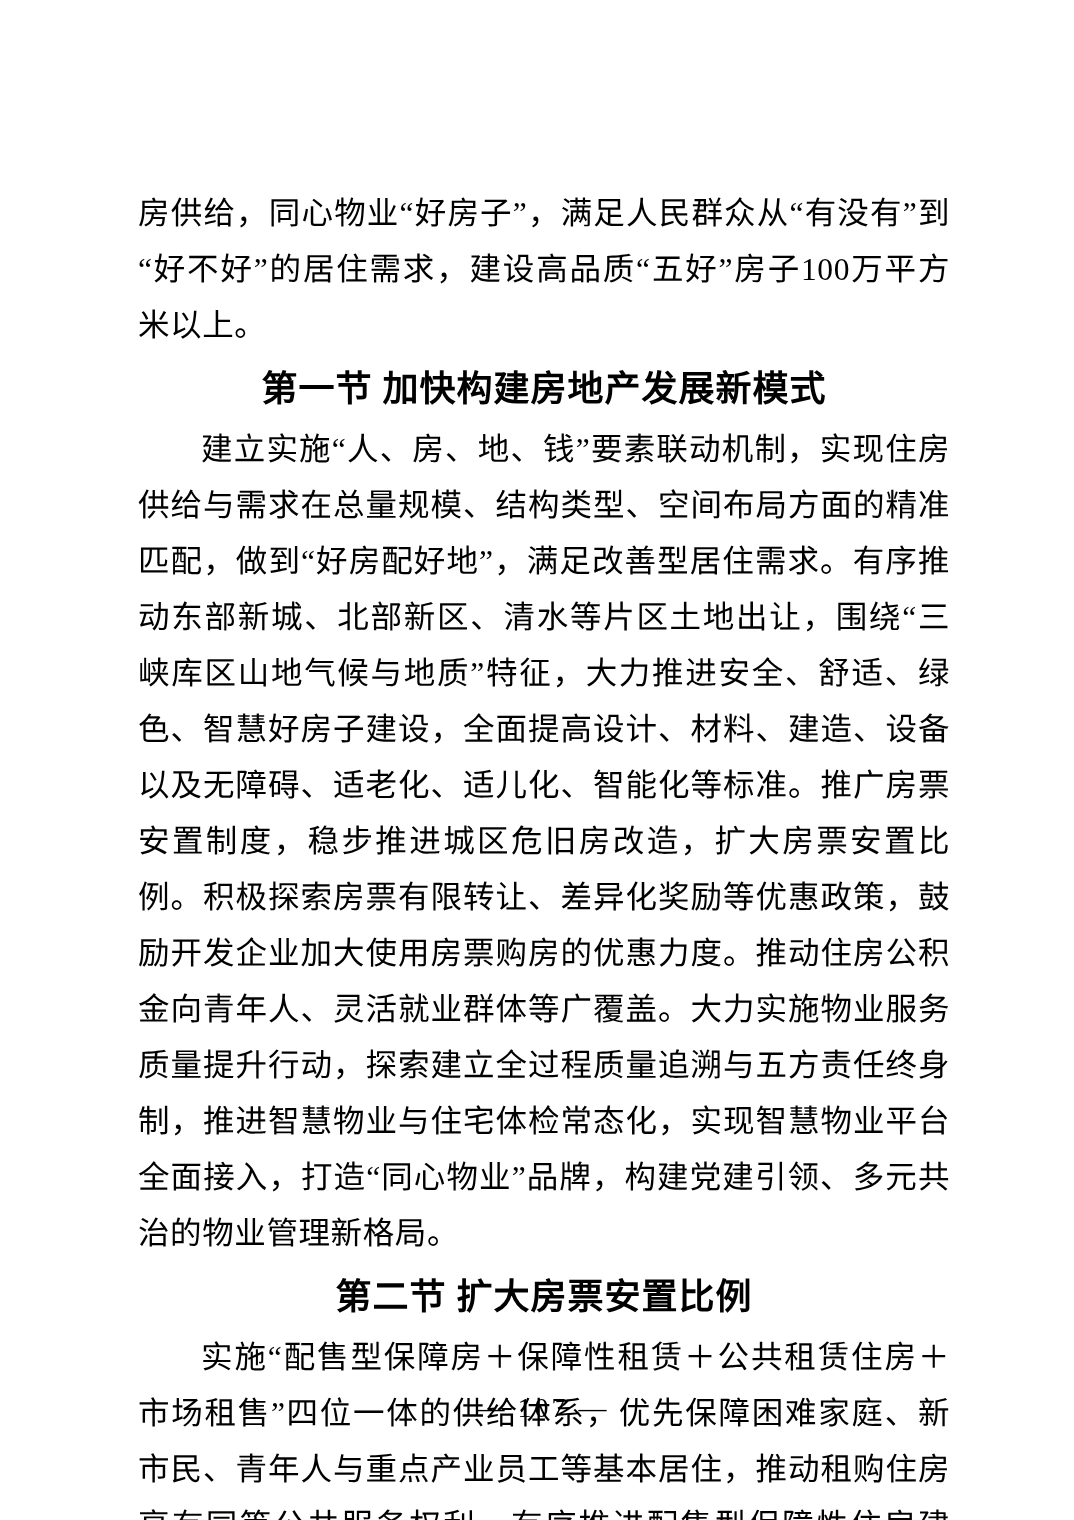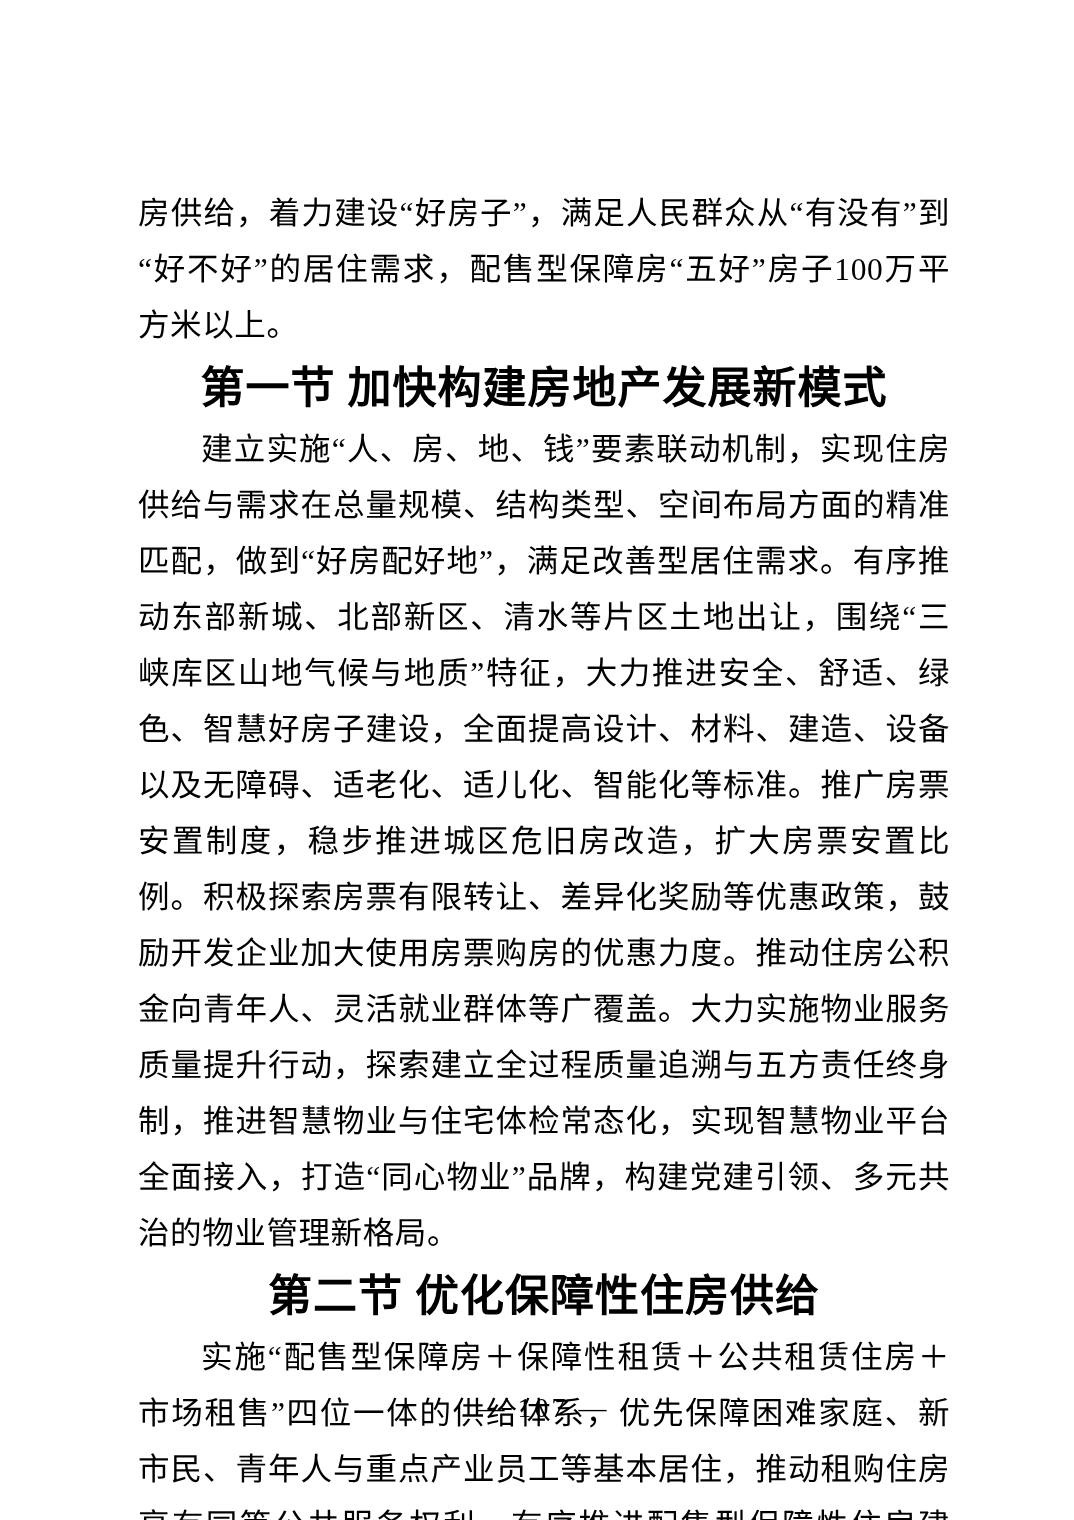--- a/index.html
+++ b/index.html
@@ -32,21 +32,21 @@
     text-justify: inter-ideograph;
     letter-spacing: 0.6px;
     margin: 0 0 0 0;
     text-indent: 0;
     word-break: break-all;
   }
   .para.indent {
     text-indent: 63px;
   }
   .section-title {
-    font-size: 44px;
+    font-size: 36px;
     line-height: 62px;
     font-weight: bold;
     text-align: center;
     letter-spacing: 1px;
     margin: 4px 0 2px 0;
     font-family: "Liberation Serif", "DejaVu Serif", serif;
   }
   .footer {
     position: absolute;
     left: 12px;
@@ -60,27 +60,27 @@
   .page-number-inner {
     display: inline-block;
   }
 </style>
 </head>
 <body>
 
 <div class="page">
   <div class="content">
 
-    <p class="para">房供给，着力建设“好房子”，满足人民群众从“有没有”到“好不好”的居住需求，配售型保障房“五好”房子100万平方米以上。</p>
+    <p class="para">房供给，同心物业“好房子”，满足人民群众从“有没有”到“好不好”的居住需求，建设高品质“五好”房子100万平方米以上。</p>
 
     <h2 class="section-title">第一节 加快构建房地产发展新模式</h2>
 
     <p class="para indent">建立实施“人、房、地、钱”要素联动机制，实现住房供给与需求在总量规模、结构类型、空间布局方面的精准匹配，做到“好房配好地”，满足改善型居住需求。有序推动东部新城、北部新区、清水等片区土地出让，围绕“三峡库区山地气候与地质”特征，大力推进安全、舒适、绿色、智慧好房子建设，全面提高设计、材料、建造、设备以及无障碍、适老化、适儿化、智能化等标准。推广房票安置制度，稳步推进城区危旧房改造，扩大房票安置比例。积极探索房票有限转让、差异化奖励等优惠政策，鼓励开发企业加大使用房票购房的优惠力度。推动住房公积金向青年人、灵活就业群体等广覆盖。大力实施物业服务质量提升行动，探索建立全过程质量追溯与五方责任终身制，推进智慧物业与住宅体检常态化，实现智慧物业平台全面接入，打造“同心物业”品牌，构建党建引领、多元共治的物业管理新格局。</p>
 
-    <h2 class="section-title">第二节 优化保障性住房供给</h2>
+    <h2 class="section-title">第二节 扩大房票安置比例</h2>
 
     <p class="para indent">实施“配售型保障房＋保障性租赁＋公共租赁住房＋市场租售”四位一体的供给体系，优先保障困难家庭、新市民、青年人与重点产业员工等基本居住，推动租购住房享有同等公共服务权利。有序推进配售型保障性住房建设，有效支持各类中低收入住</p>
 
   </div>
 
   <div class="footer">
     <span class="page-number-inner">— 107 —</span>
   </div>
 </div>
 

